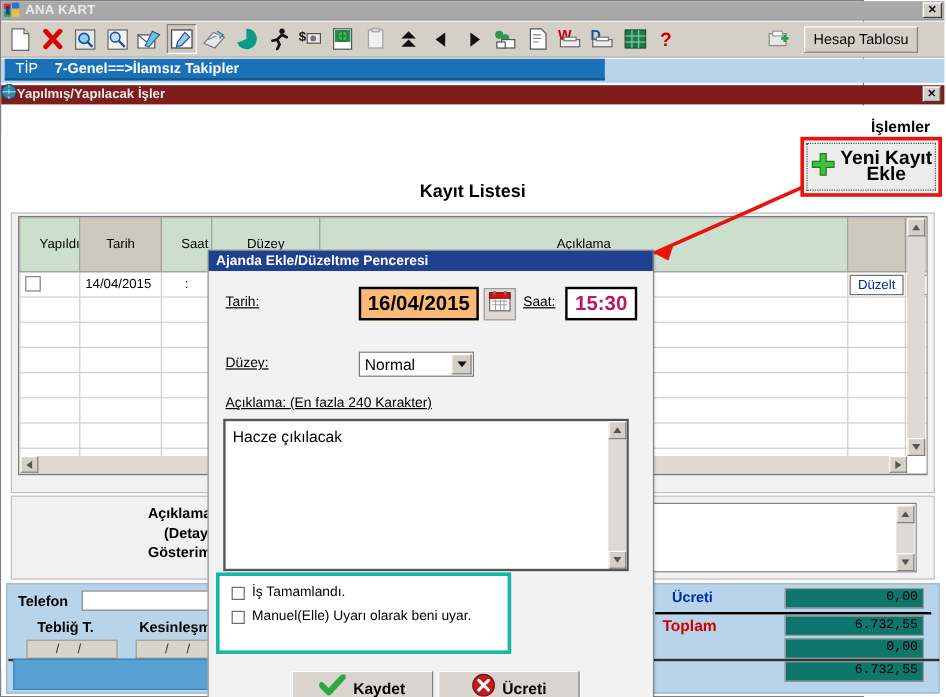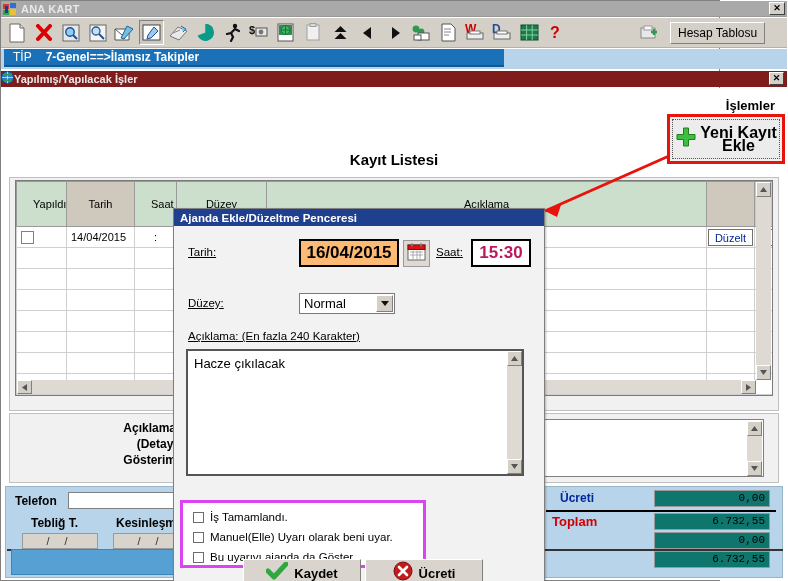--- a/index.html
+++ b/index.html
@@ -310,22 +310,22 @@
   .memo {
     position: absolute; left: 12px; top: 123px; width: 338px; height: 127px;
     background: #ffffff; border: 2px solid #555;
   }
   .memo-text {
     position: absolute; left: 6px; top: 5px; font-size: 13px; color: #000;
   }
   .memo .v-scroll { bottom: 0; top: 0; right: 0; }
 
   .chk-box-area {
-    position: absolute; left: 6px; top: 274px; width: 246px; height: 68px;
-    background: #ffffff; border: 3px solid #d946ef;
+    position: absolute; left: 6px; top: 251px; width: 246px; height: 68px;
+    background: #ffffff; border: 3px solid #14b8a6;
   }
   .chk-row {
     position: absolute; left: 10px; display: flex; align-items: center;
   }
   .chk-sq {
     width: 11px; height: 11px; background: #fff; border: 1px solid #6c6c6c;
     margin-right: 6px; flex: none;
   }
   .chk-lab { font-size: 11.5px; color: #000; white-space: nowrap; }
 
@@ -794,24 +794,20 @@
 
       <div class="chk-box-area">
         <div class="chk-row" style="top:8px">
           <span class="chk-sq"></span>
           <span class="chk-lab">İş Tamamlandı.</span>
         </div>
         <div class="chk-row" style="top:28px">
           <span class="chk-sq"></span>
           <span class="chk-lab">Manuel(Elle) Uyarı olarak beni uyar.</span>
         </div>
-        <div class="chk-row" style="top:48px">
-          <span class="chk-sq"></span>
-          <span class="chk-lab">Bu uyarıyı ajanda da Göster.</span>
-        </div>
       </div>
 
       <div class="dlg-btn" style="left:69px">
         <span>
           <svg width="22" height="18" viewBox="0 0 22 18">
               <path d="M2 9l6 6L20 2" stroke="#2fa83f" stroke-width="5" fill="none" stroke-linecap="round" stroke-linejoin="round"></path>
             </svg>
         </span>
         <span class="blab">Kaydet</span>
       </div>

